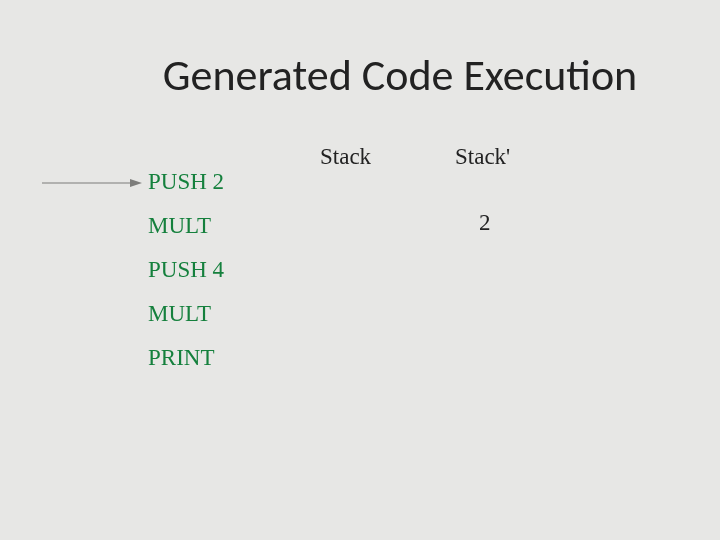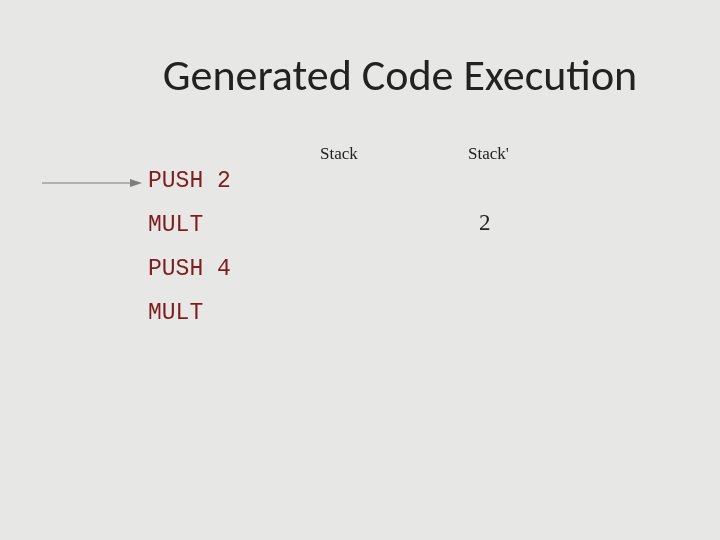--- a/index.html
+++ b/index.html
@@ -27,34 +27,34 @@
     text-align: center;
     font-weight: 400;
   }
   .instr-list {
     position: absolute;
     top: 170px;
     left: 108px;
   }
   .instr {
     font-size: 23px;
-    color: #7f1d1d;
+    color: #15803d;
     line-height: 1;
     margin-bottom: 21px;
-    font-family: Liberation Mono, monospace;
+    font-family: Liberation Serif, serif;
   }
   .stack-header {
     position: absolute;
     top: 144px;
-    font-size: 17px;
+    font-size: 23px;
     color: #222;
     font-family: "Times New Roman", Times, serif;
   }
   .stack-header.left { left: 280px; }
-  .stack-header.right { left: 428px; }
+  .stack-header.right { left: 415px; }
   .stack-value {
     position: absolute;
     top: 210px;
     left: 439px;
     font-size: 23px;
     color: #222;
     font-family: "Times New Roman", Times, serif;
   }
   .arrow-wrap {
     position: absolute;
@@ -84,20 +84,21 @@
       <line x1="0" y1="7" x2="90" y2="7" stroke="#7d7d7b" stroke-width="1.2"></line>
       <polygon points="100,7 88,3 88,11" fill="#7d7d7b"></polygon>
     </svg>
   </div>
 
   <div class="instr-list">
     <div class="instr">PUSH 2</div>
     <div class="instr">MULT</div>
     <div class="instr">PUSH 4</div>
     <div class="instr">MULT</div>
+    <div class="instr">PRINT</div>
   </div>
 
   <div class="stack-header left">Stack</div>
   <div class="stack-header right">Stack'</div>
 
   <div class="stack-value">2</div>
 
   <div class="page-num">58</div>
 
 </div>

